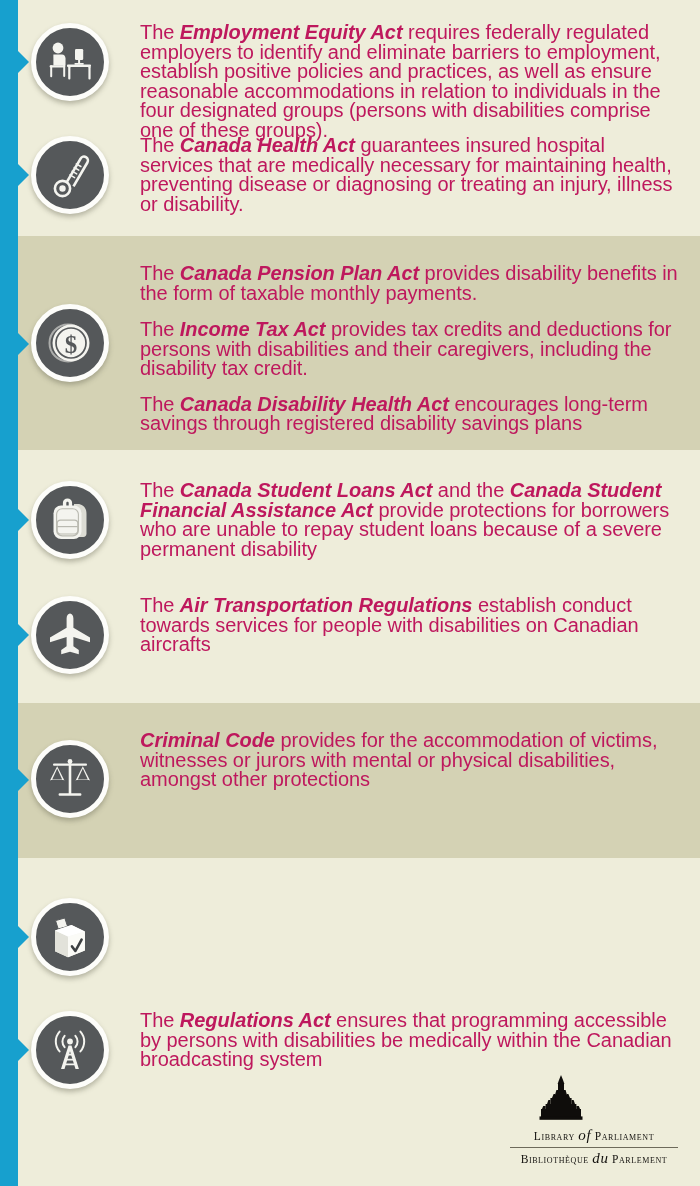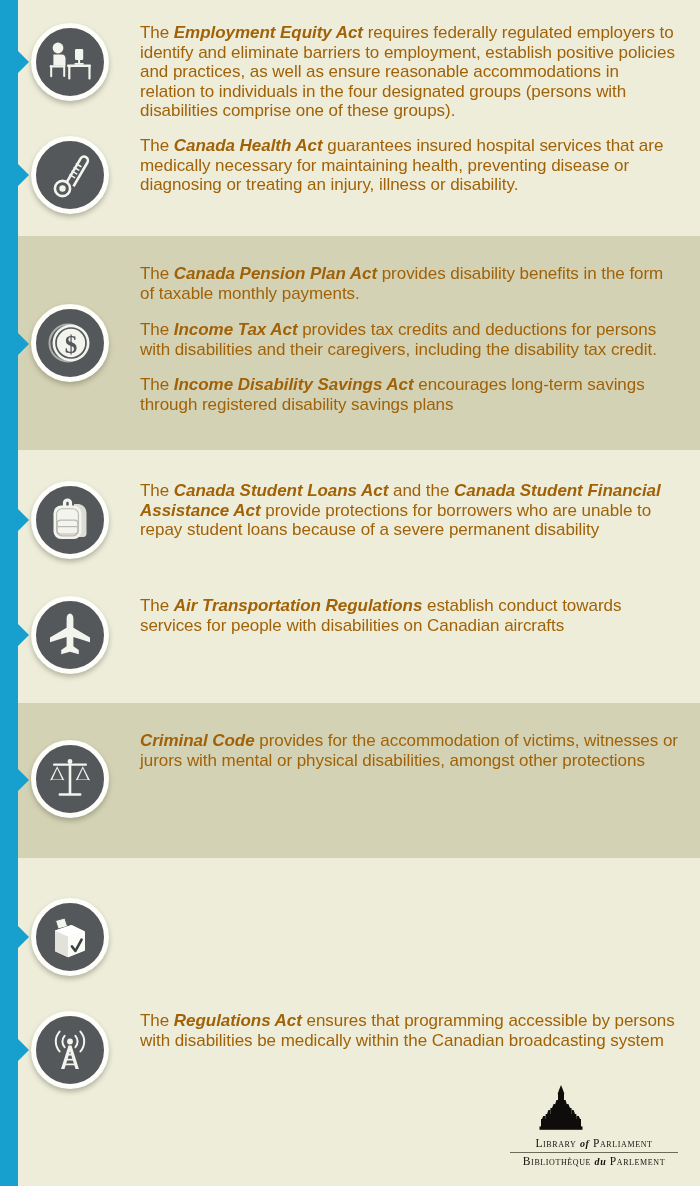--- a/index.html
+++ b/index.html
@@ -80,22 +80,22 @@
     box-shadow: 0 3px 5px rgba(90,90,70,0.38);
     display: flex;
     align-items: center;
     justify-content: center;
     box-sizing: border-box;
   }
   .badge svg { display: block; }
 
   
   .para {
-    color: #a16207;
-    font-size: 17px;
+    color: #be185d;
+    font-size: 20px;
     line-height: 19.5px;
     margin: 0 0 17px 0;
     text-align: left;
     letter-spacing: -0.05px;
   }
   .para:last-child { margin-bottom: 0; }
   .para b {
     font-weight: bold;
     font-style: italic;
   }
@@ -112,21 +112,21 @@
   #logo .crest { line-height: 0; margin-bottom: 4px; }
   #logo .ln {
     font-family: "Liberation Serif", serif;
     font-variant: small-caps;
     font-size: 11.5px;
     letter-spacing: 0.6px;
     color: #14120f;
     padding: 2px 0 3px 0;
   }
   #logo .ln.top { border-bottom: 1px solid #6d6a5a; }
-  #logo .ln i { font-style: italic; font-variant: normal; font-size: 10px; font-weight: bold; }
+  #logo .ln i { font-style: italic; font-variant: normal; font-size: 15px; }
 </style>
 </head>
 <body>
 
 <div id="infographic">
 
   <div class="band" id="band-finance"></div>
   <div class="band" id="band-justice"></div>
 
   <div id="rail"></div>
@@ -189,21 +189,21 @@
           <circle cx="24" cy="26" r="18.5" fill="none" stroke="#f4f4ef" stroke-width="2" opacity="0.55"></circle>
           <circle cx="27" cy="26" r="18.5" fill="#f4f4ef"></circle>
           <circle cx="27" cy="26" r="15" fill="none" stroke="#55585a" stroke-width="1.7"></circle>
           <text x="27" y="35.5" text-anchor="middle" font-family="Liberation Serif, serif" font-size="25" font-weight="bold" fill="#55585a">$</text>
         </svg>
       </div>
     </div>
     <div class="text-cell">
       <p class="para"><span>The </span><b>Canada Pension Plan Act</b><span> provides disability benefits in the form of taxable monthly payments.</span></p>
       <p class="para" style="margin-bottom:16px"><span>The </span><b>Income Tax Act</b><span> provides tax credits and deductions for persons with disabilities and their caregivers, including the disability tax credit.</span></p>
-      <p class="para"><span>The </span><b>Income Disability Savings Act</b><span> encourages long-term savings through registered disability savings plans</span></p>
+      <p class="para"><span>The </span><b>Canada Disability Health Act</b><span> encourages long-term savings through registered disability savings plans</span></p>
     </div>
   </div>
 
   <div class="row" style="top:481px">
     <div class="icon-cell">
       <div class="badge">
         <svg width="48" height="50" viewBox="0 0 48 50">
           <path d="M28 9h3.5c5.6 0 9 4.3 9 9.6v20c0 2-1.3 3.4-3.1 3.4H28z" fill="#dcdcd4"></path>
           <path d="M21.5 3.6c2.6 0 4.6 1.9 4.6 4.3v3.5h-3.4V8.1c0-.8-.5-1.3-1.2-1.3s-1.2.5-1.2 1.3v3.3h-3.4V7.9c0-2.4 2-4.3 4.6-4.3z" fill="#f4f4ef"></path>
           <rect x="7.5" y="10.6" width="28" height="33.4" rx="7.6" fill="#f4f4ef"></rect>

